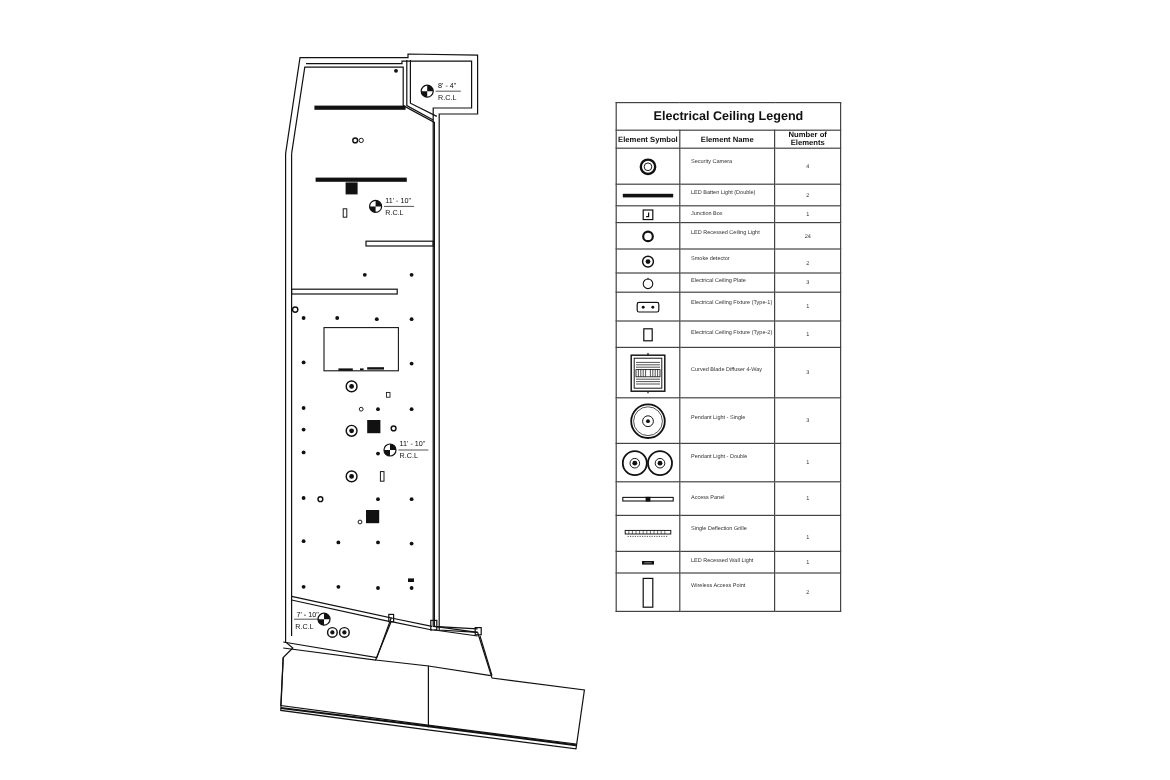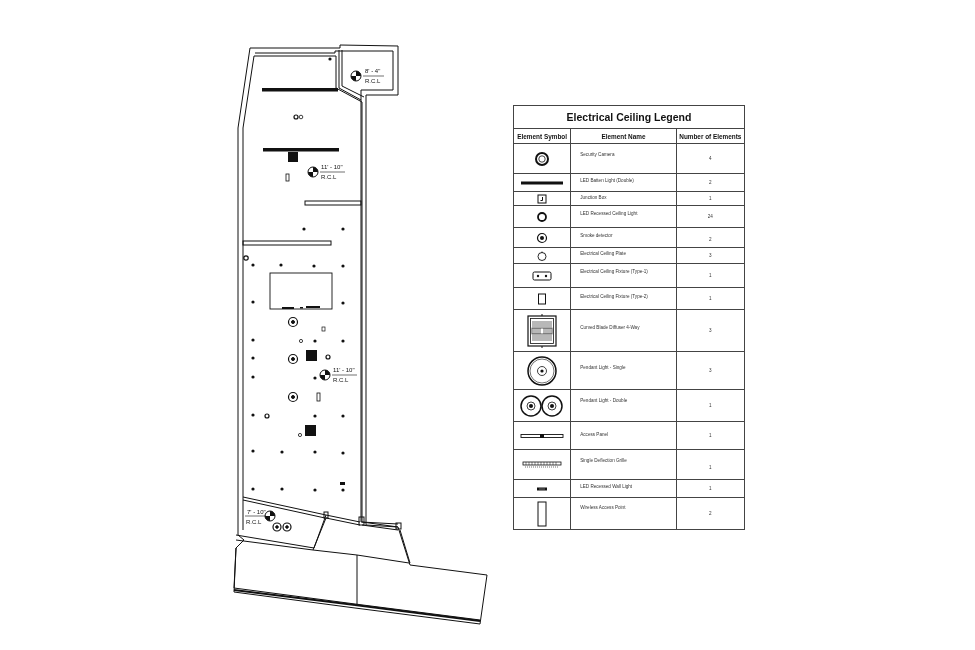--- a/index.html
+++ b/index.html
@@ -1,21 +1,21 @@
 <!DOCTYPE html>
 <html><head>
 <meta charset="utf-8">
 <style>
   html, body { margin: 0; padding: 0; background: #ffffff; }
   body { width: 975px; height: 650px; position: relative; overflow: hidden; font-family: "Liberation Sans", sans-serif; }
   #plan { position: absolute; left: 0; top: 0; }
   #legend {
-    position: absolute; left: 513px; top: 85px; width: 232px;
+    position: absolute; left: 513px; top: 85px; width: 188px;
     border-collapse: collapse; border: 1.5px solid #333;
-    font-family: "Liberation Sans", sans-serif; color: #111; margin-top: 20px;
+    font-family: "Liberation Sans", sans-serif; color: #111;
   }
   #legend td, #legend th { border: 1px solid #444; padding: 0; }
   #legend .title-cell { height: 22px; font-size: 10.5px; font-weight: bold; text-align: center; }
   #legend .hdr th { height: 14px; font-size: 6.4px; font-weight: bold; text-align: center; }
   #legend .sym { width: 56px; text-align: center; vertical-align: middle; }
   #legend .name { width: 95px; font-size: 4.6px; color: #333; vertical-align: top; padding: 8px 0 0 9px; }
   #legend .cnt { width: 67px; font-size: 4.6px; color: #333; text-align: center; vertical-align: middle; }
   #legend svg { display: block; margin: 0 auto; }
   .lbl { font-family: "Liberation Sans", sans-serif; font-size: 6px; fill: #111; }
 </style>

